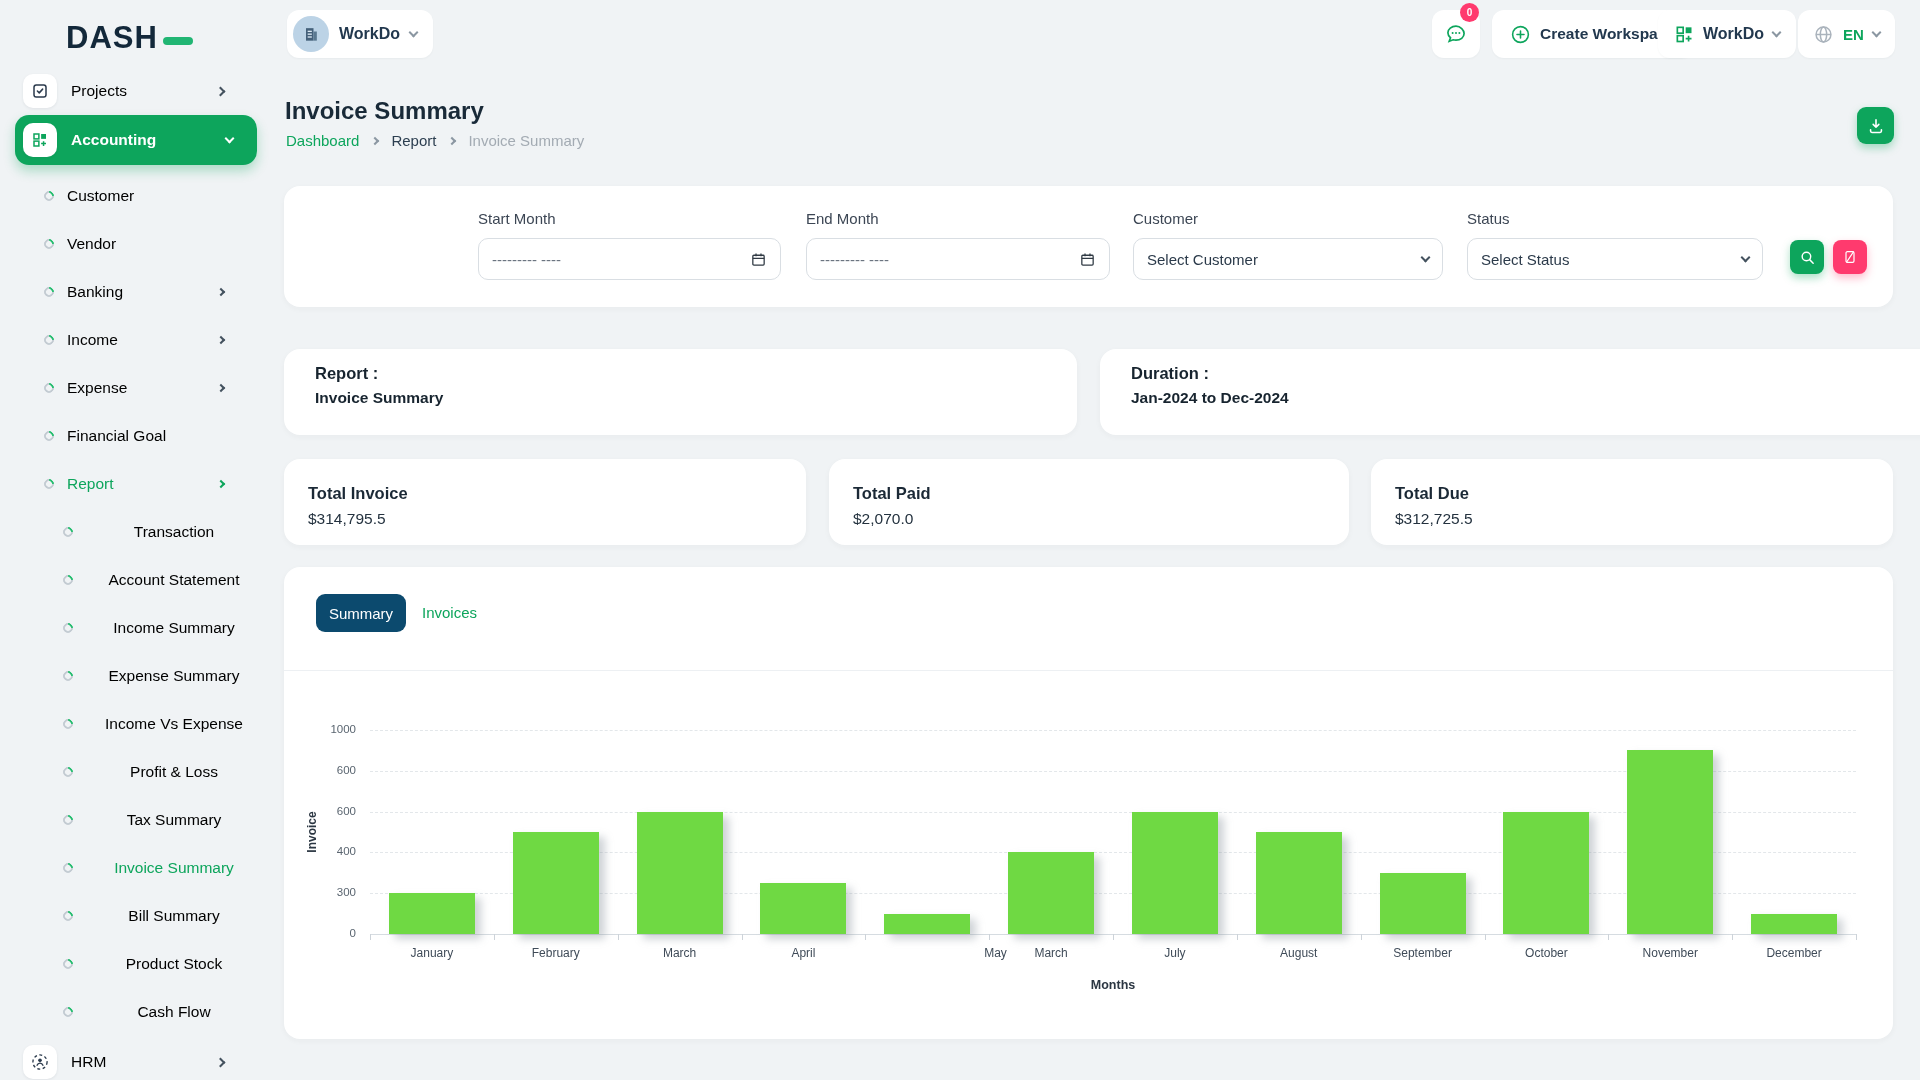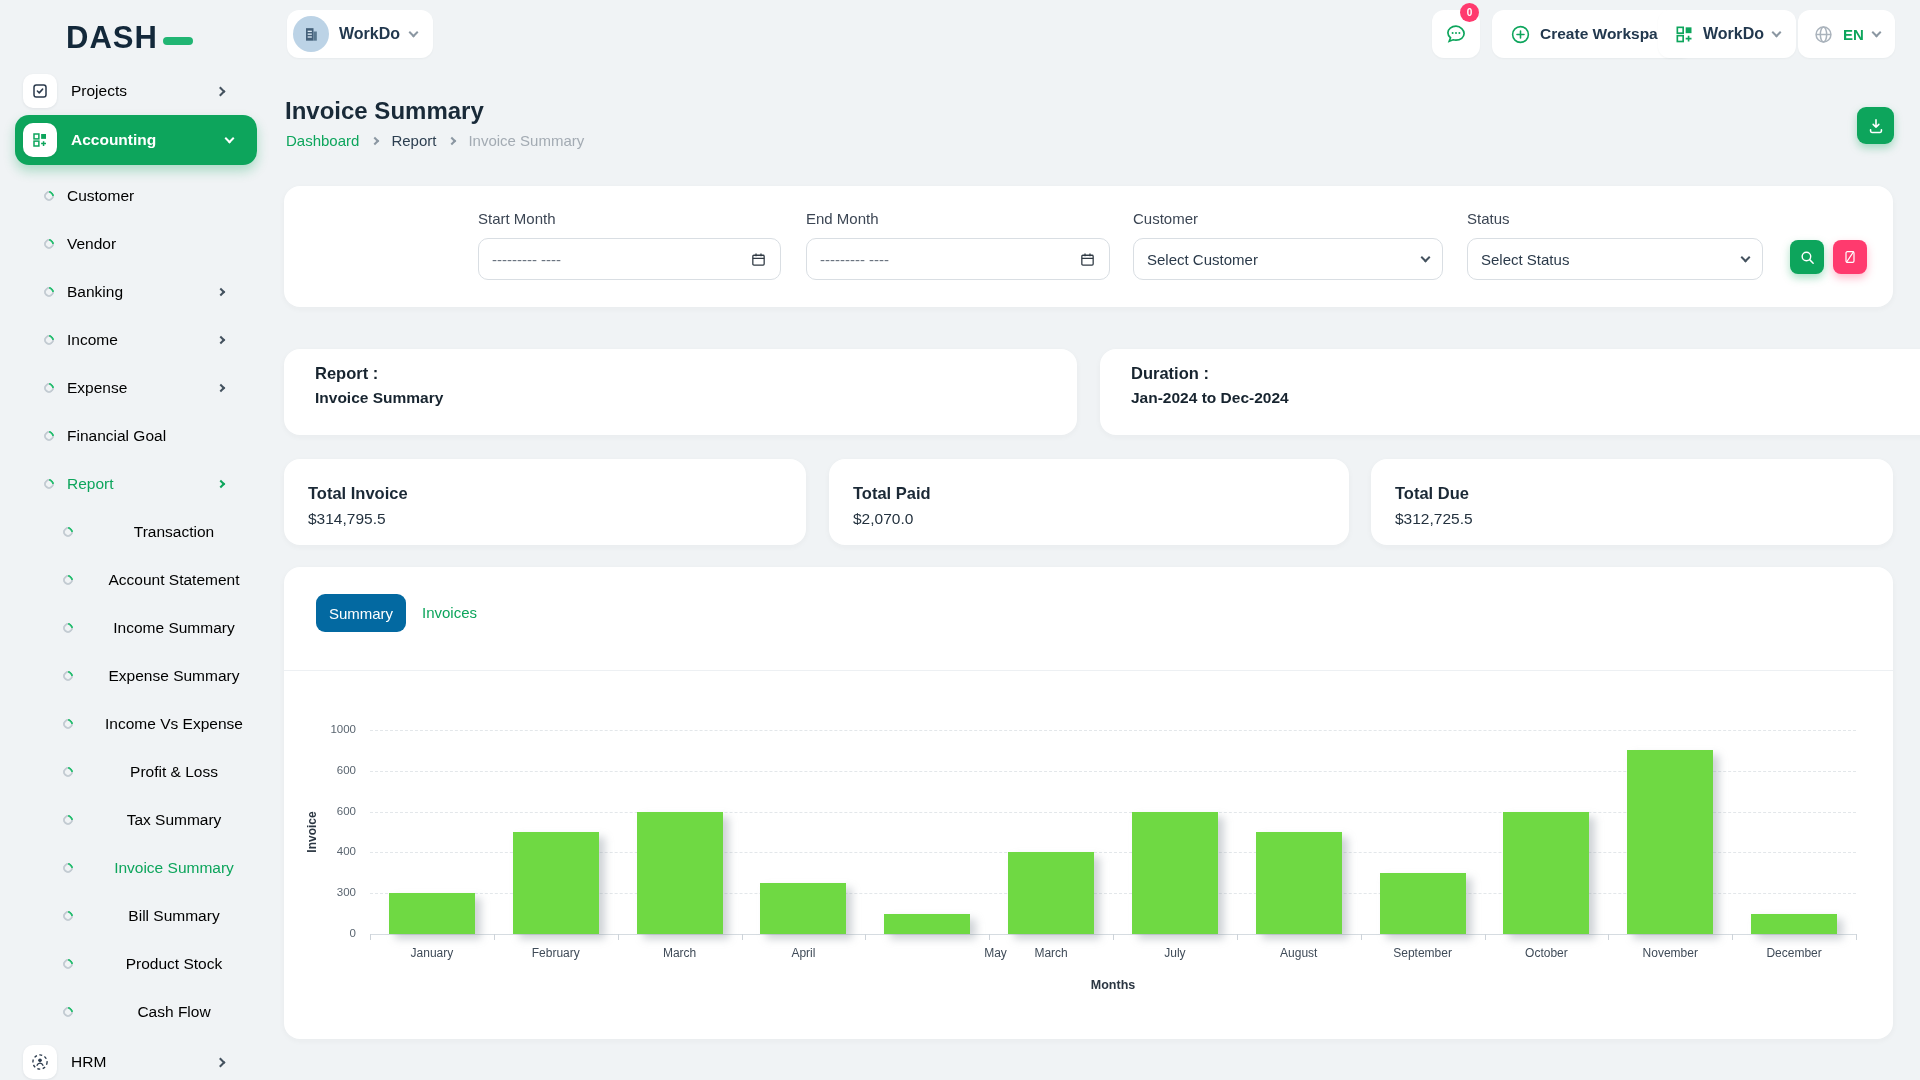--- a/index.html
+++ b/index.html
@@ -86,21 +86,21 @@
   .c-line1 { position:absolute; left:31px; top:15px; font-size:16.5px; font-weight:700; color:#17242f; }
   .c-line2 { position:absolute; left:31px; top:40px; font-size:15.5px; font-weight:700; color:#17242f; }
   .tot-card1 { left:284px; top:459px; width:522px; height:86px; }
   .tot-card2 { left:829px; top:459px; width:520px; height:86px; }
   .tot-card3 { left:1371px; top:459px; width:522px; height:86px; }
   .t-label { position:absolute; left:24px; top:25px; font-size:16.5px; font-weight:600; color:#1b2936; }
   .t-value { position:absolute; left:24px; top:51px; font-size:15.5px; font-weight:500; color:#24323f; }
 
   
   .chart-card { left:284px; top:567px; width:1609px; height:472px; }
-  .tab-summary { position:absolute; left:32px; top:27px; width:90px; height:38px; background:#0369a1;
+  .tab-summary { position:absolute; left:32px; top:27px; width:90px; height:38px; background:#0c4a6e;
                  border-radius:9px; color:#fff; font-size:15px; display:flex; align-items:center;
                  justify-content:center; cursor:pointer; }
   .tab-invoices { position:absolute; left:138px; top:37px; font-size:15px; color:#0da55c; cursor:pointer; }
   .tab-divider { position:absolute; left:0; top:103px; width:100%; height:1px; background:#edf0f3; }
 
   .plot { position:absolute; left:86px; top:163px; width:1486px; height:204px; }
   .gridline { position:absolute; left:0; width:100%; height:0; border-top:1px dashed #e3e7ea; }
   .baseline { position:absolute; left:0; width:100%; height:0; border-top:1px solid #d6dce1; }
   .ylab { position:absolute; left:-66px; width:52px; text-align:right; font-size:11.5px; color:#5a6570; }
   .bar { position:absolute; bottom:0; width:86px; background:#6fd943;

